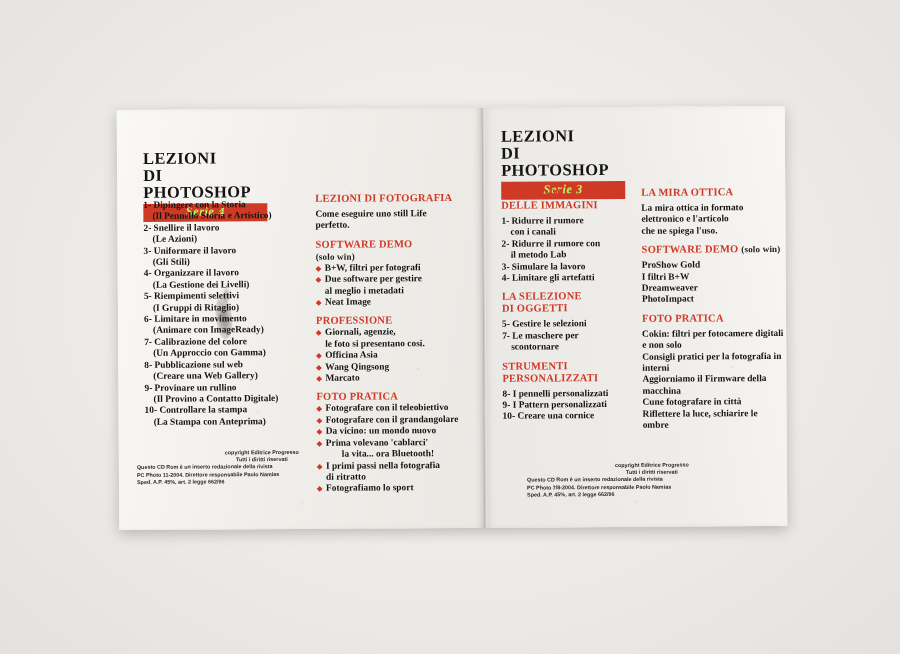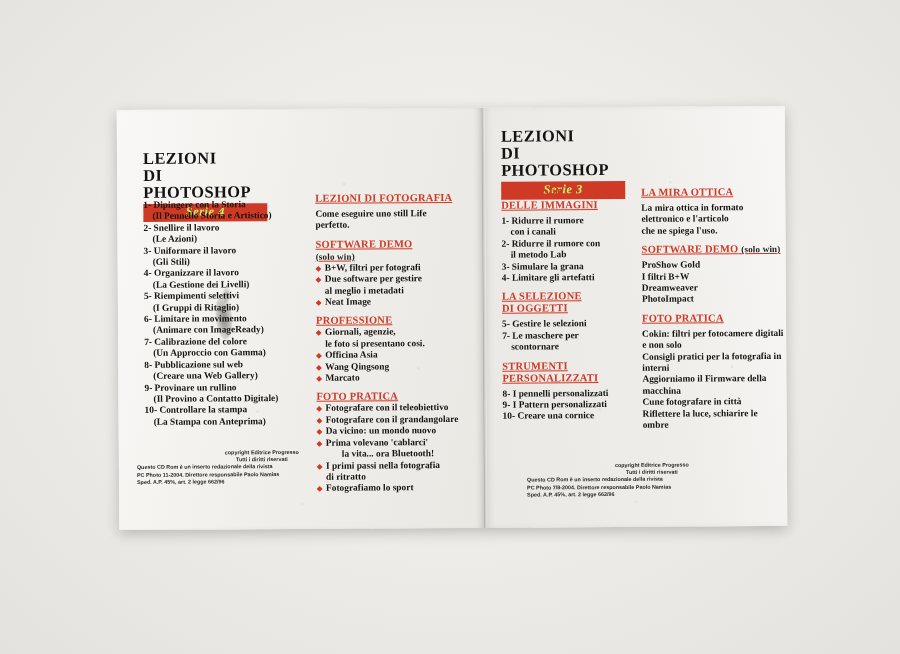--- a/index.html
+++ b/index.html
@@ -121,21 +121,20 @@
   }
   .col {
     position: absolute;
   }
   .sec-head {
     color: #cf3a26;
     font-weight: bold;
     font-size: 10.5px;
     line-height: 12px;
     letter-spacing: 0.2px;
-    text-decoration: underline;
   }
   .sec-head .sub {
     color: #1a1a1a;
     font-weight: bold;
     font-size: 9px;
   }
   .item {
     color: #15120f;
     font-size: 9.4px;
     line-height: 11.4px;
@@ -259,21 +258,21 @@
         <div class="line1">LEZIONI</div>
         <div class="line2">DI PHOTOSHOP</div>
         <div class="serie-bar">Serie 3</div>
       </div>
 
       <div class="col" style="left:18px; top:80px; width:128px;">
         <div class="sec-head">IL RUMORE<br>DELLE IMMAGINI</div>
         <div class="small-gap"></div>
         <div class="item"><span>1-</span> <span>Ridurre il rumore</span><span class="sub">con i canali</span></div>
         <div class="item"><span>2-</span> <span>Ridurre il rumore con</span><span class="sub">il metodo Lab</span></div>
-        <div class="item"><span>3-</span> <span>Simulare la grana</span></div>
+        <div class="item"><span>3-</span> <span>Simulare la lavoro</span></div>
         <div class="item"><span>4-</span> <span>Limitare gli artefatti</span></div>
 
         <div class="block-gap"></div>
         <div class="sec-head">LA SELEZIONE<br>DI OGGETTI</div>
         <div class="small-gap"></div>
         <div class="item"><span>5-</span> <span>Gestire le selezioni</span></div>
         <div class="item"><span>7-</span> <span>Le maschere per</span><span class="sub">scontornare</span></div>
 
         <div class="block-gap"></div>
         <div class="sec-head">STRUMENTI<br>PERSONALIZZATI</div>

